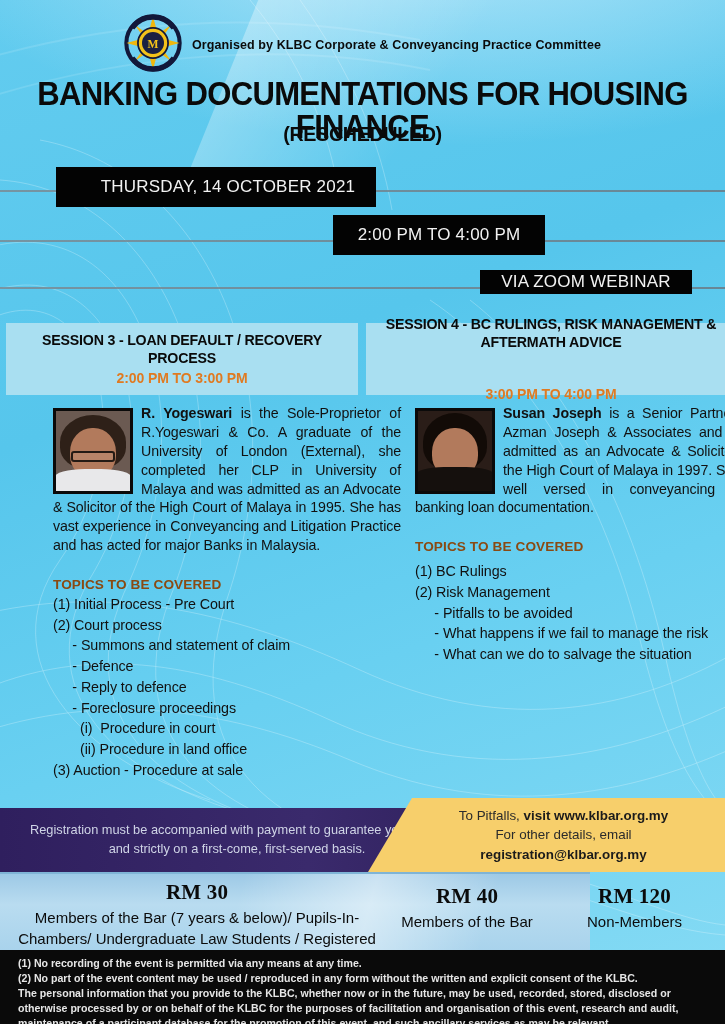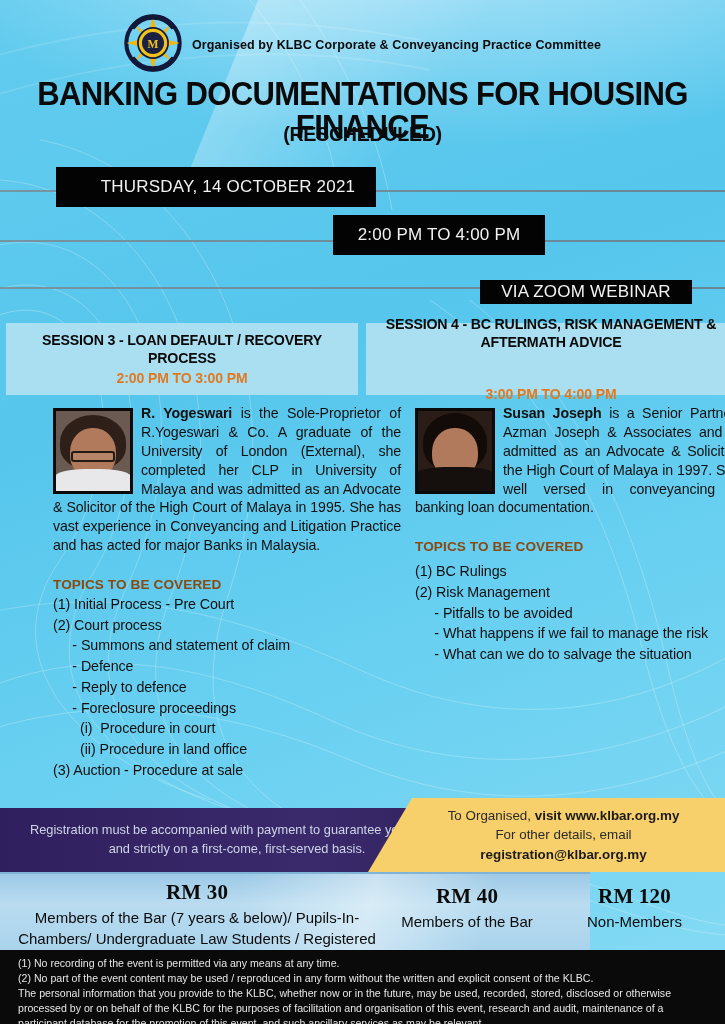--- a/index.html
+++ b/index.html
@@ -56,21 +56,21 @@
   .rule.r2 { left:0; top:240px; width:725px; }
   .rule.r3 { left:0; top:287px; width:725px; }
 
   .badge {
     position:absolute; background:#030303; color:#f2f2f2;
     display:flex; align-items:center; justify-content:center;
     font-size:17px; letter-spacing:.2px; font-weight:400;
   }
   .badge.b-date { left:56px; top:167px; width:320px; height:40px;padding-left:24px; }
   .badge.b-time { left:333px; top:215px; width:212px; height:40px; }
-  .badge.b-zoom { left:480px; top:280px; width:212px; height:24px; }
+  .badge.b-zoom { left:480px; top:270px; width:212px; height:24px; }
 
   
   .sess {
     position:absolute; top:323px; height:72px; background:#a9dff1;
     display:flex; flex-direction:column; align-items:center; justify-content:center;
     padding:4px 8px;
   }
   .sess.left { left:6px; width:352px; }
   .sess.right { left:366px; width:370px;gap:32px; }
   .sess-title {
@@ -183,21 +183,21 @@
   .price .desc { font-size:15px; line-height:1.4; margin-top:2px; }
   .price.p-a { left:12px; top:6px; width:370px; }
   .price.p-b { left:382px; top:10px; width:170px; }
   .price.p-c { left:552px; top:10px; width:165px; }
 
   
   .footer {
     position:absolute; left:0; top:950px; width:725px; height:74px;
     background:#0a0a0a; color:#e6e6e6;
     padding:6px 14px 0 18px;
-    font-size:10.6px; line-height:1.42;
+    font-size:10.6px; line-height:1.42;font-weight:bold;
   }
   .footer p { white-space:normal; }
 </style>
 </head>
 <body>
 
 <div id="poster">
 
   <svg class="swirls" viewBox="0 0 725 1024" preserveAspectRatio="none">
     <g fill="none" stroke="#ffffff" stroke-opacity=".45" stroke-width="1">
@@ -305,21 +305,21 @@
      - What happens if we fail to manage the risk
      - What can we do to salvage the situation</div>
   </div>
 
   <div class="reg-wrap">
     <div class="reg-purple">
       <p>Registration must  be accompanied with payment to guarantee your place and strictly on a first-come, first-served basis.</p>
     </div>
     <div class="reg-yellow">
       <div class="rt">
-        <span>To Organised, </span><b>visit www.klbar.org.my</b><br>
+        <span>To Pitfalls, </span><b>visit www.klbar.org.my</b><br>
         <span>For other details, email</span><br>
         <b>registration@klbar.org.my</b>
       </div>
     </div>
   </div>
 
   <div class="price-band">
     <div class="shine"></div>
     <div class="price p-a">
       <div class="amt">RM 30</div>

